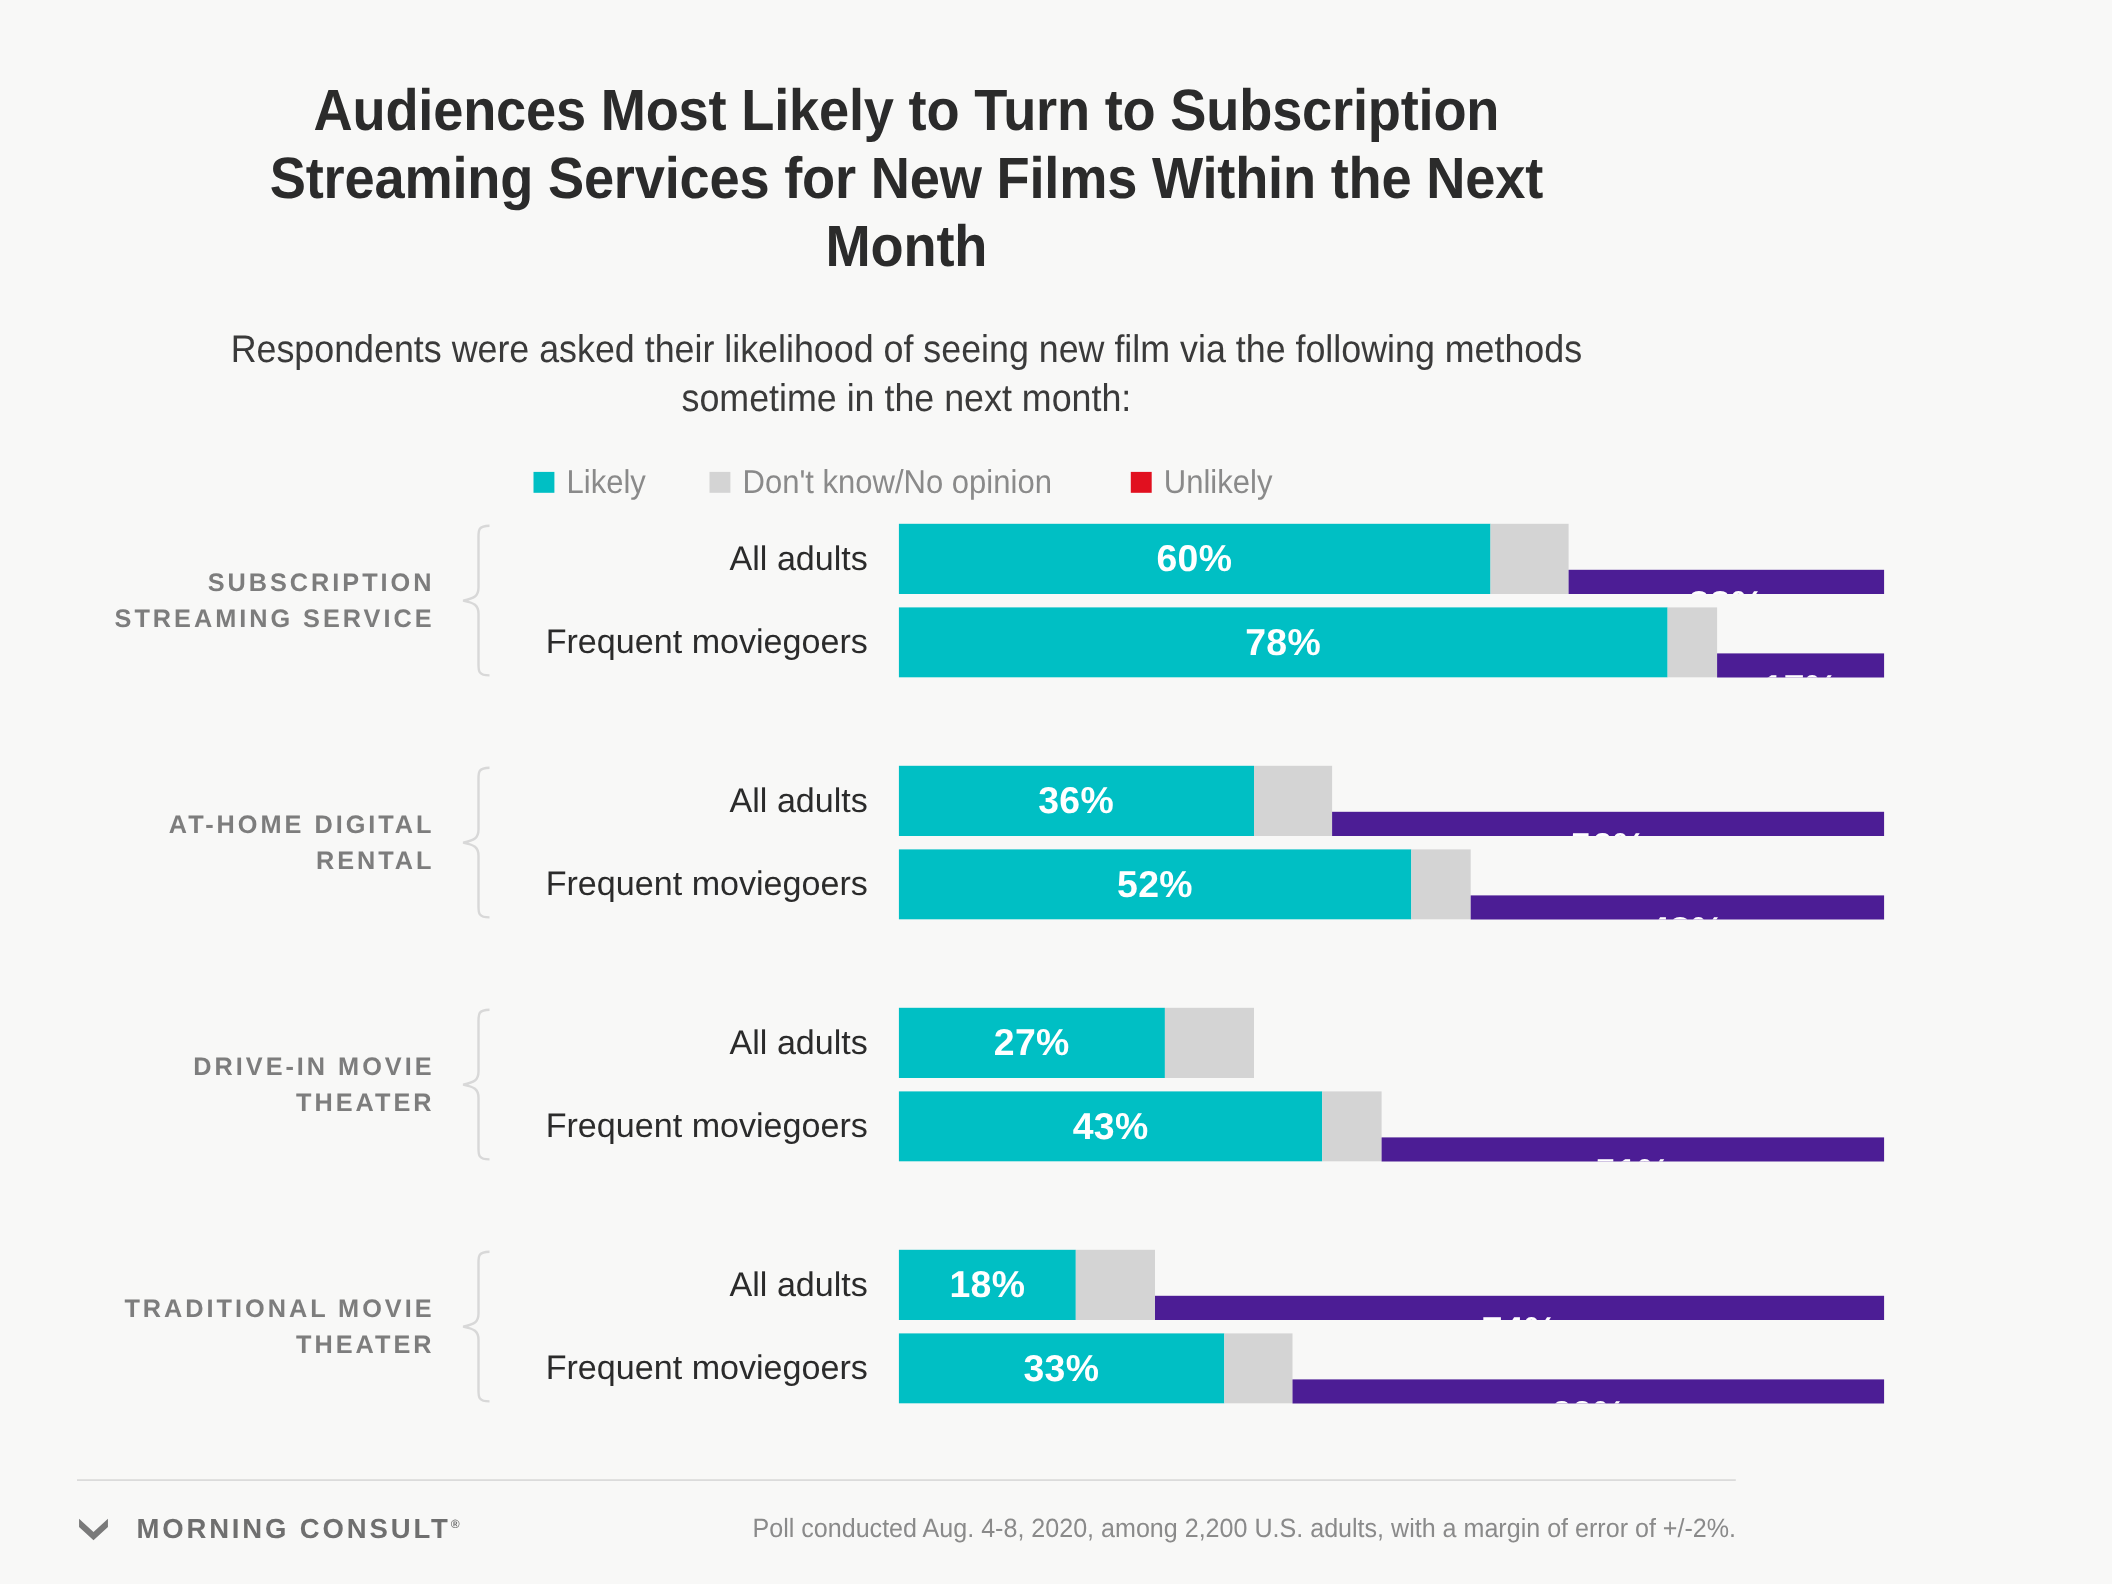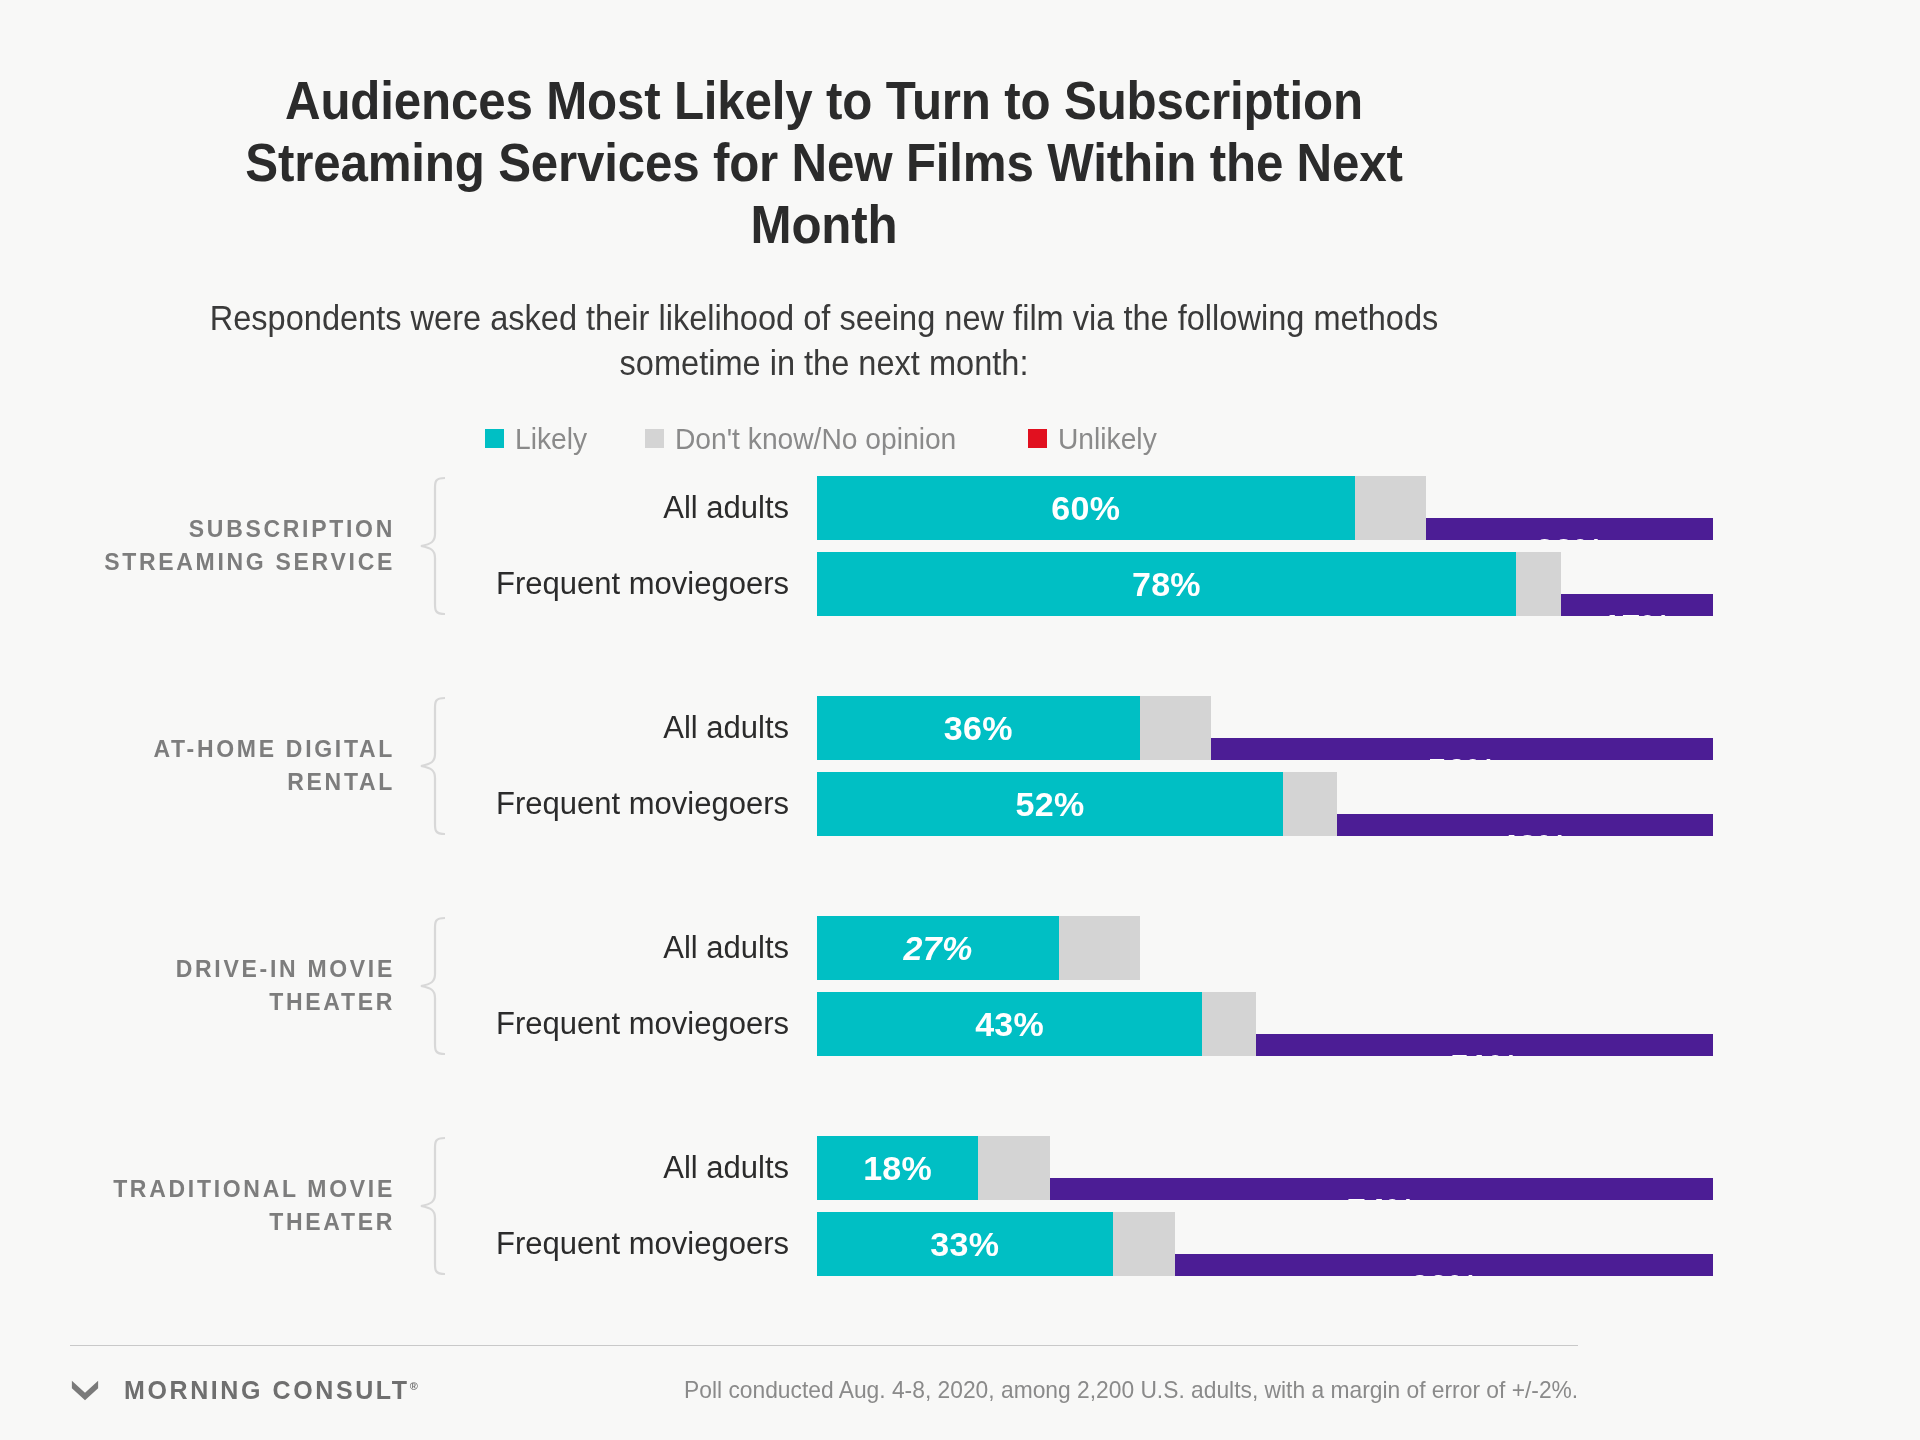--- a/index.html
+++ b/index.html
@@ -260,21 +260,21 @@
       </div>
       <div class="group">
         <div class="group-label">Drive-In Movie Theater</div>
         <svg class="brace" viewBox="0 0 40 140">
           <path d="M32 2 C22 2 22 6 22 12 L22 58 C22 66 18 68 8 70 C18 72 22 74 22 82 L22 128 C22 134 22 138 32 138" fill="none" stroke="#d8d8d8" stroke-width="2.2"></path>
         </svg>
         <div class="rows">
           <div class="row">
             <div class="row-label">All adults</div>
             <div class="bar">
-              <div class="seg likely" style="width: 27%; font-style: italic;">
+              <div class="seg likely" style="width: 27%;">
                 <span>27%</span>
               </div>
               <div class="seg dk" style="width: 9%;"></div>
             </div>
           </div>
           <div class="row">
             <div class="row-label">Frequent moviegoers</div>
             <div class="bar">
               <div class="seg likely" style="width: 43%;">
                 <span>43%</span>

